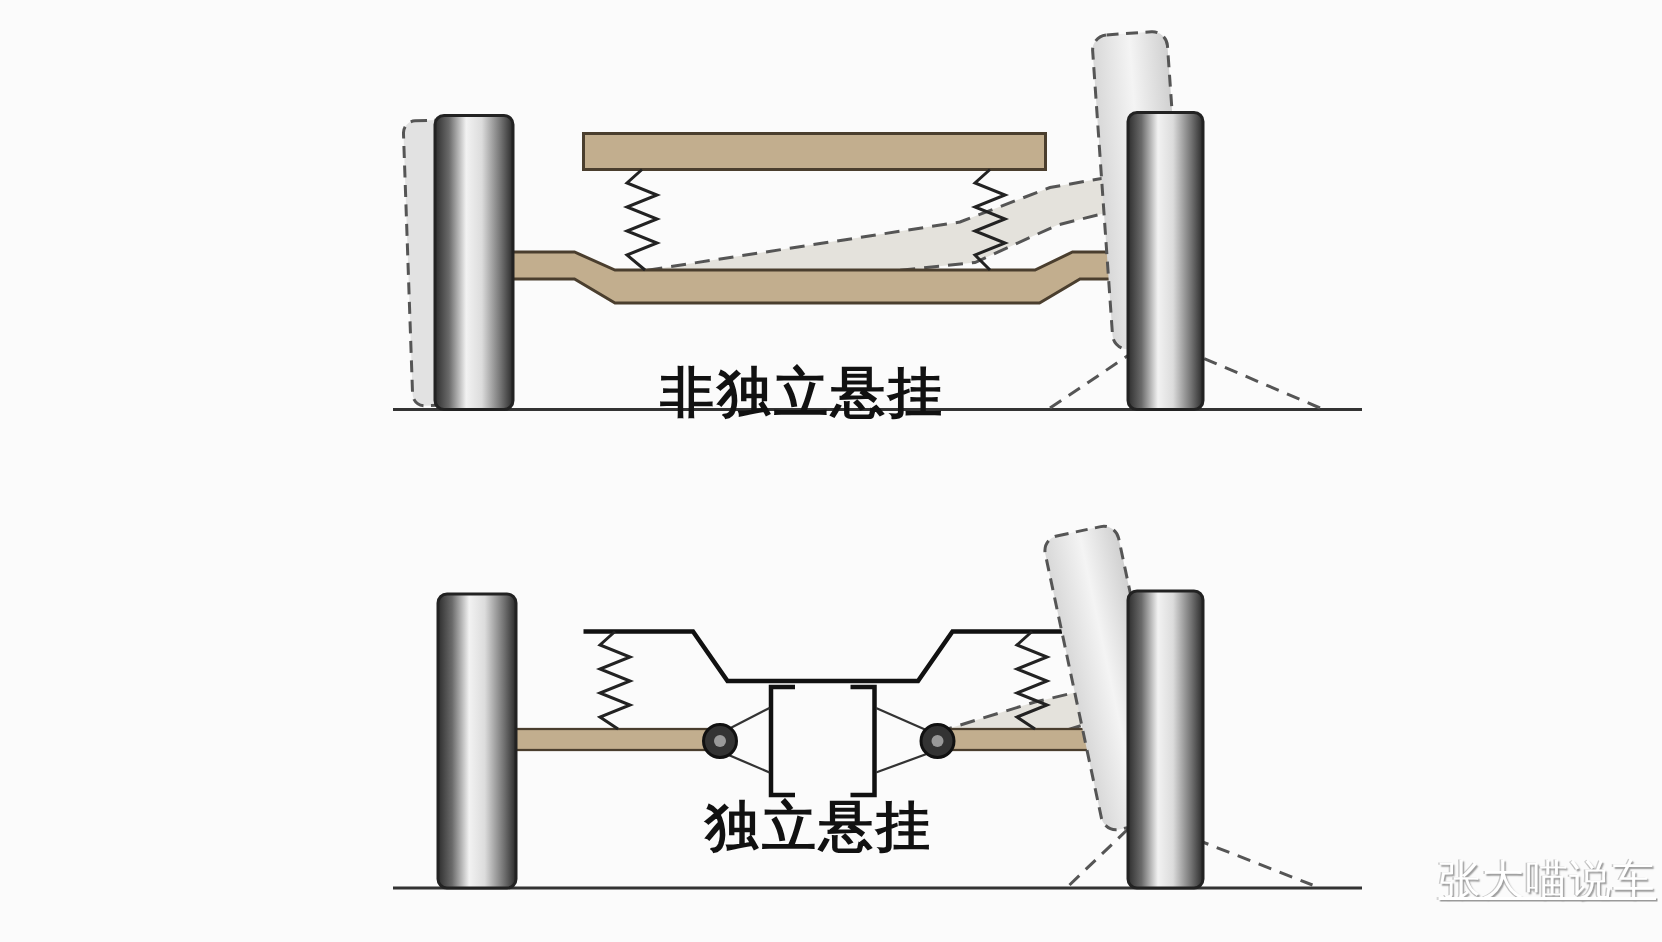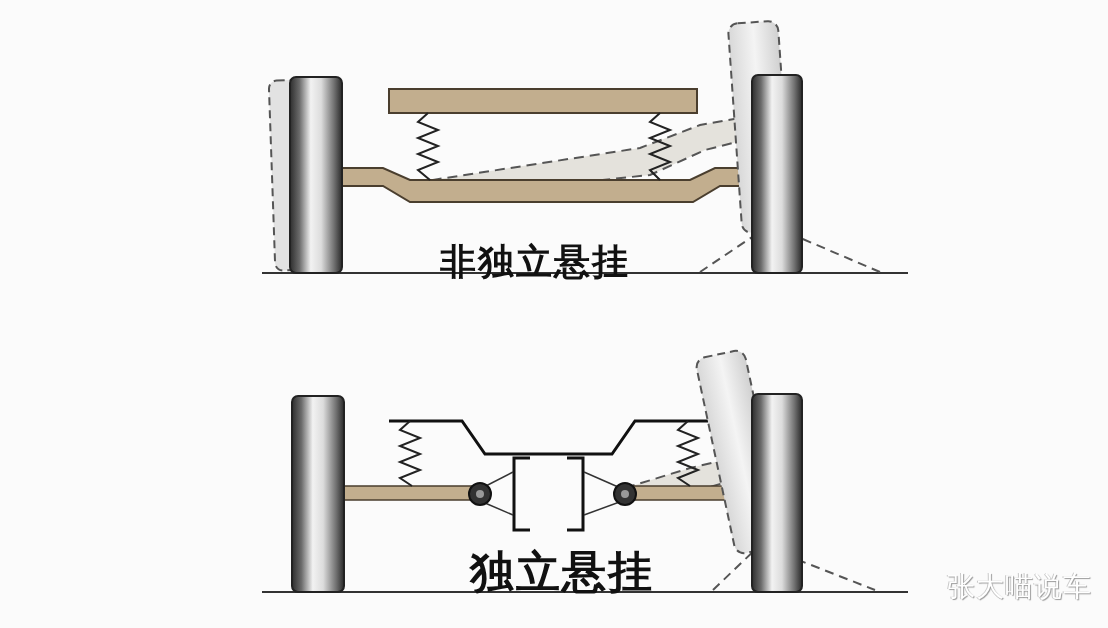--- a/index.html
+++ b/index.html
@@ -6,25 +6,26 @@
     body {
       width: 1108px; height: 628px; background: #fbfbfb; position: relative;
       overflow: hidden; font-family: "DejaVu Sans", sans-serif;
     }
     .diagram { position: absolute; left: 0; top: 0; width: 1108px; height: 628px; }
     .label {
       position: absolute; font-weight: bold; color: #111; letter-spacing: 2px;
       font-family: "DejaVu Sans", sans-serif;
     }
     #label-top { left: 440px; top: 238px; font-size: 36px; }
-    #label-bottom { left: 470px; top: 543px; font-size: 44px; }
+    #label-bottom { left: 470px; top: 527px; font-size: 36px; }
     .watermark {
-      position: absolute; right: 16px; bottom: 22px; font-size: 28px; color: #ffffff;
+      position: absolute; right: 4px; bottom: 22px; font-size: 28px; color: #ffffff;
       text-shadow: 1px 1px 1px #9a9a9a, -1px 0 0 #c8c8c8; letter-spacing: 1px;
       font-family: "DejaVu Sans", sans-serif;
+      text-decoration: underline;
     }
   </style>
 </head>
 <body>
 
 <div class="diagram">
 <svg width="1108" height="628" viewBox="0 0 1108 628" xmlns="http://www.w3.org/2000/svg">
   <defs>
     <linearGradient id="wheelGrad" x1="0" x2="1" y1="0" y2="0">
       <stop offset="0" stop-color="#2e2e2e"></stop>

